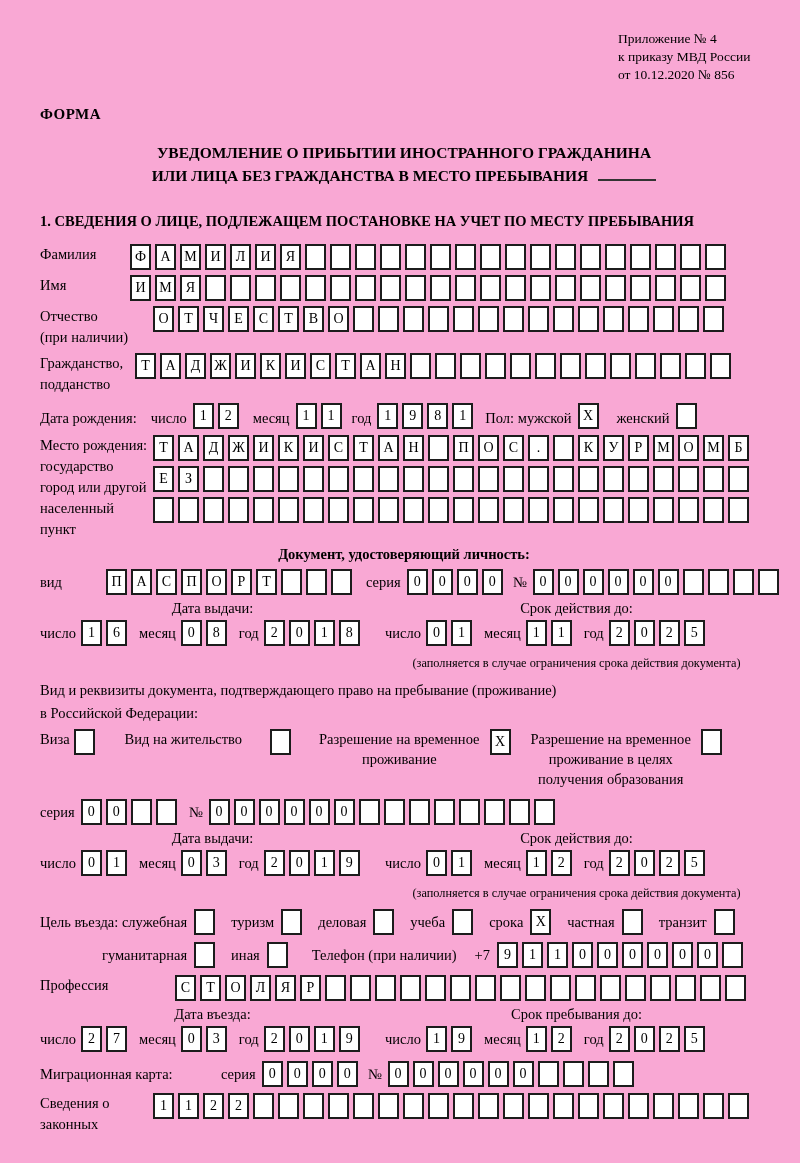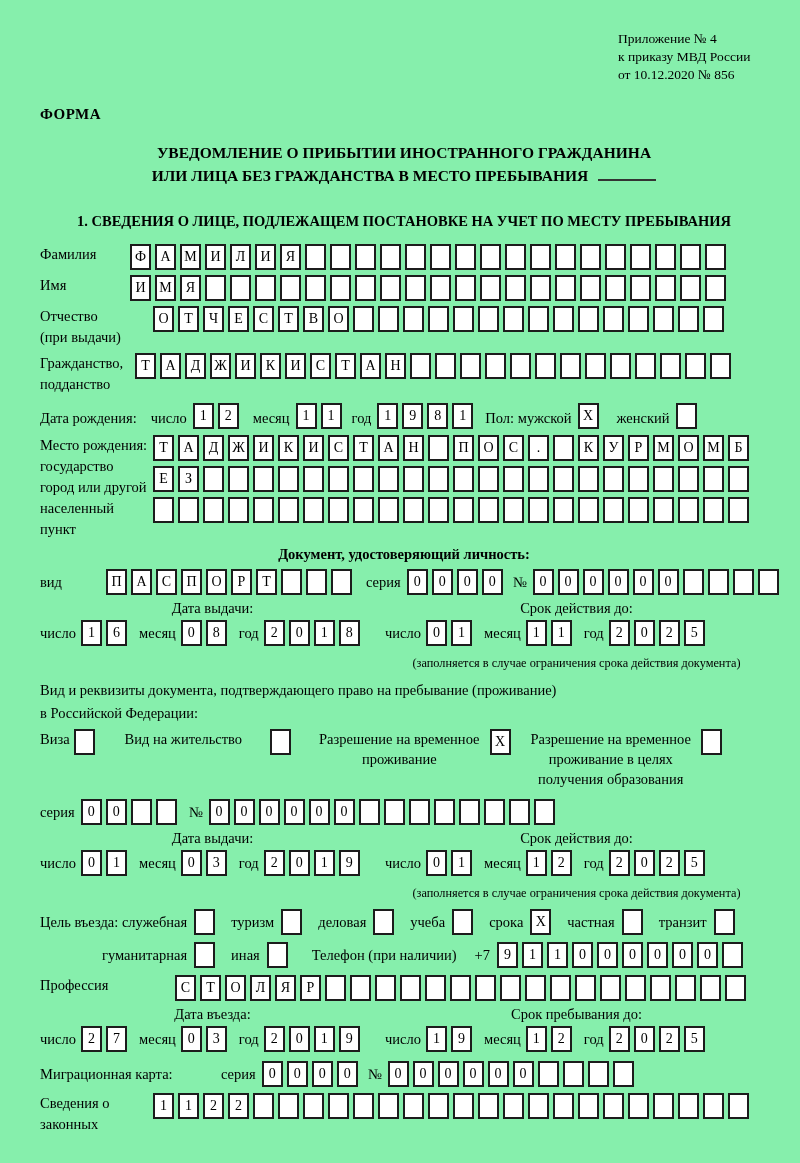--- a/index.html
+++ b/index.html
@@ -1,26 +1,26 @@
 <!DOCTYPE html>
 <html lang="ru"><head>
 <meta charset="utf-8">
 <style>
   html,body{margin:0;padding:0;background:#fff;color:#000;}
   body{font-family:"Liberation Serif","DejaVu Serif",serif;}
-  .page{width:800px;height:1163px;box-sizing:border-box;padding:30px 32px 14px 40px;overflow:hidden;background:#86efac;}
+  .page{width:800px;height:1163px;box-sizing:border-box;padding:30px 32px 14px 40px;overflow:hidden;background:#f9a8d4;}
 
   
   .annex{margin-left:578px;font-size:13.5px;line-height:18px;}
   .annex-note{margin-left:578px;font-size:12.5px;line-height:16.5px;margin-top:4px;}
   .form-label{ padding-right:32px;font-weight:bold;font-size:15px;margin-top:22px;letter-spacing:.5px;}
 
   .title{text-align:center;font-weight:bold;font-size:15.5px;line-height:23px;margin-top:18px;}
   .title-underline{display:inline-block;width:58px;border-bottom:2px solid #333;height:12px;margin-left:10px;}
-  .section-heading{font-weight:bold;font-size:14.5px;margin-top:26px;margin-bottom:14px;text-align:center;}
+  .section-heading{font-weight:bold;font-size:14.5px;margin-top:26px;margin-bottom:14px;text-align:left;}
 
   .row{display:flex;align-items:flex-start;margin-bottom:5px;}
   .lbl{font-size:14.5px;line-height:21px;flex:none;}
   .w90{width:90px;} .w95{width:95px;} .w113{width:113px;} .w135{width:135px;} .w175{width:175px;}
   .cells{display:flex;flex:none;}
   .cell{width:21px;height:26px;border:2px solid #1c1c1c;margin-right:4px;display:flex;align-items:center;justify-content:center;font-size:14px;flex:none;box-sizing:border-box;background:#fff;}
   .stack{display:flex;flex-direction:column;}
   .stack .cells{margin-bottom:5px;}
   .inline{display:flex;align-items:center;}
   .inline .lbl{margin-right:6px;}
@@ -124,21 +124,21 @@
         <span class="cell"></span>
         <span class="cell"></span>
         <span class="cell"></span>
         <span class="cell"></span>
       </div>
   </div>
 
   <div class="row">
     <div class="lbl w113">
       <div>Отчество</div>
-      <div>(при выдачи)</div>
+      <div>(при наличии)</div>
     </div>
     <div class="cells">
         <span class="cell">О</span>
         <span class="cell">Т</span>
         <span class="cell">Ч</span>
         <span class="cell">Е</span>
         <span class="cell">С</span>
         <span class="cell">Т</span>
         <span class="cell">В</span>
         <span class="cell">О</span>

